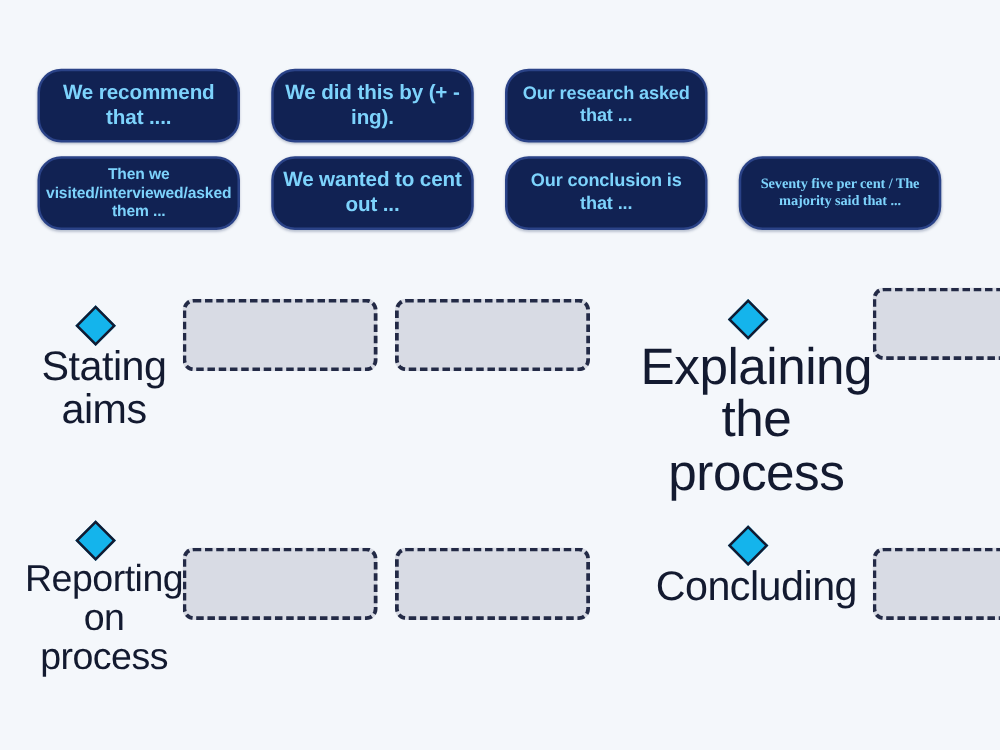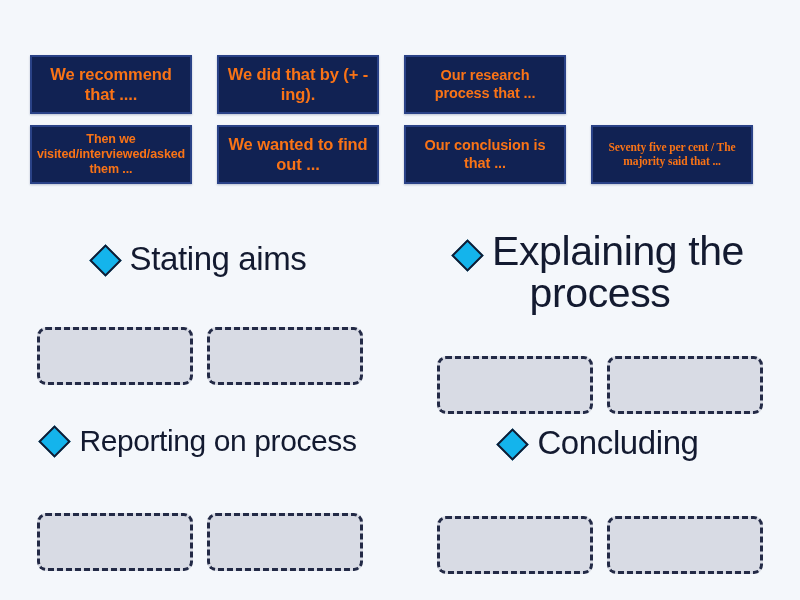--- a/index.html
+++ b/index.html
@@ -30,22 +30,22 @@
     justify-content: flex-start;
     gap: 25px;
     margin-bottom: 11px;
   }
   .tile {
     width: 162px;
     height: 59px;
     box-sizing: border-box;
     background: #112253;
     border: 2px solid #2a4287;
-    border-radius: 0;
-    color: #f97316;
+    border-radius: 19px;
+    color: #7dd3fc;
     display: flex;
     align-items: center;
     justify-content: center;
     text-align: center;
     padding: 16px 7px;
     line-height: 1.18;
     font-weight: 700;
     letter-spacing: -0.1px;
     cursor: grab;
     user-select: none;
@@ -65,22 +65,21 @@
     height: 388px;
     display: grid;
     grid-template-columns: 1fr 1fr;
     grid-template-rows: 1fr 1fr;
   }
   .category {
     position: relative;
     box-sizing: border-box;
     padding: 0 20px;
     display: flex;
-    flex-direction: column;
-    gap: 24px;
+    flex-direction: row;
   }
   .cat-heading {
     display: block;
     color: #131a30;
     font-size: 41px;
     font-weight: 400;
     line-height: 1.03;
     letter-spacing: -0.4px;
     margin: 0;
     text-align: center;
@@ -125,27 +124,27 @@
   .cat-3 .cat-heading { font-size: 30px; }
   .cat-4 .cat-heading { font-size: 33px; }
 </style>
 </head>
 <body>
 
 <div id="tile-bank">
 
   <div class="tile-row">
     <div class="tile size-lg">We recommend that ....</div>
-    <div class="tile size-lg">We did that by (+ -ing).</div>
-    <div class="tile size-md">Our research process that ...</div>
+    <div class="tile size-lg">We did this by (+ -ing).</div>
+    <div class="tile size-md">Our research asked that ...</div>
   </div>
 
   <div class="tile-row">
     <div class="tile size-sm">Then we visited/interviewed/asked them ...</div>
-    <div class="tile size-lg">We wanted to find out ...</div>
+    <div class="tile size-lg">We wanted to cent out ...</div>
     <div class="tile size-md">Our conclusion is that ...</div>
     <div class="tile size-xs">Seventy five per cent / The majority said that ...</div>
   </div>
 
 </div>
 
 <div id="category-grid">
 
   <div class="category cat-1">
     <div class="heading-wrap">

